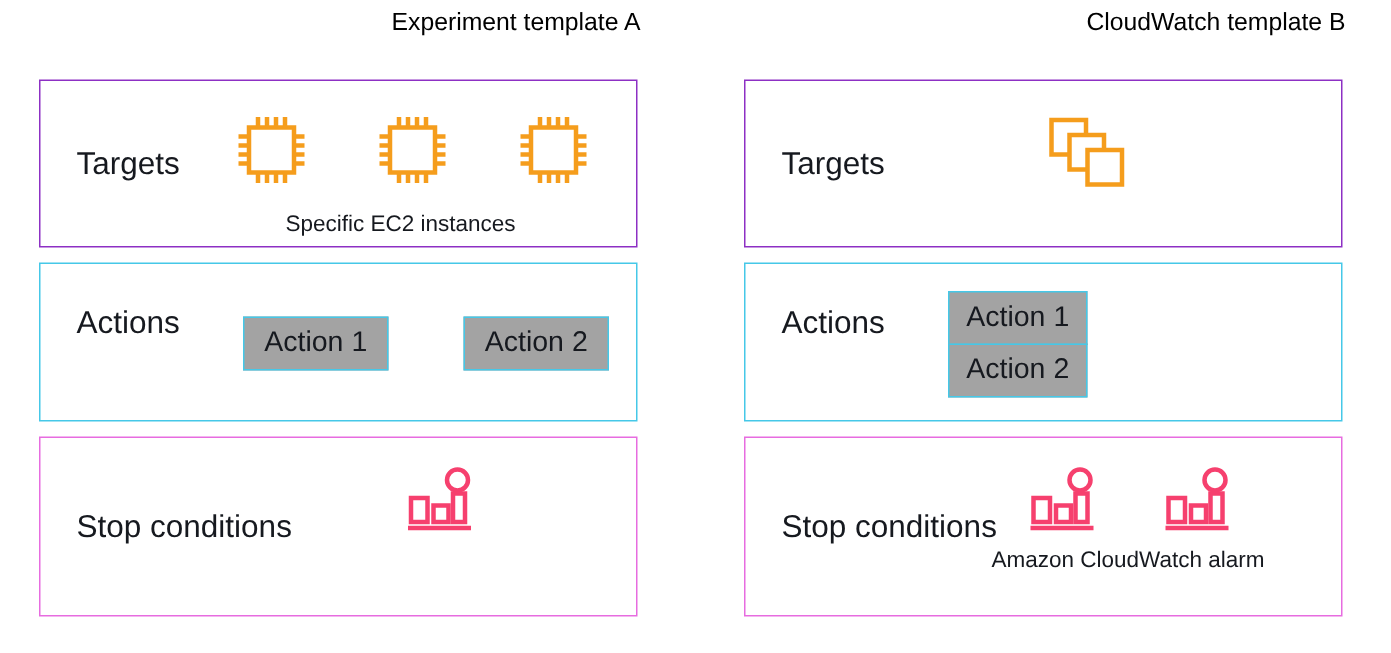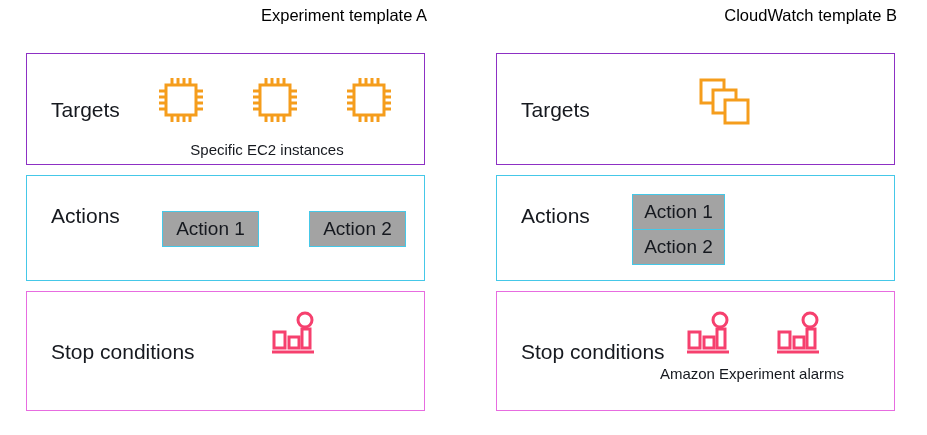--- a/index.html
+++ b/index.html
@@ -271,17 +271,17 @@
           <svg class="icon" width="48" height="48" viewBox="0 0 48 48">
             <circle cx="36" cy="10" r="7" fill="none" stroke="#f6406e" stroke-width="3"></circle>
             <rect x="5" y="22" width="11" height="16" fill="none" stroke="#f6406e" stroke-width="3"></rect>
             <rect x="20" y="27" width="10" height="11" fill="none" stroke="#f6406e" stroke-width="3"></rect>
             <rect x="33" y="19" width="8" height="19" fill="none" stroke="#f6406e" stroke-width="3"></rect>
             <line x1="3" y1="42" x2="45" y2="42" stroke="#f6406e" stroke-width="3"></line>
           </svg>
         </span>
       </div>
 
-      <div class="panel-caption">Amazon Experiment alarms</div>
+      <div class="panel-caption">Amazon CloudWatch alarm</div>
     </div>
   </div>
 
 </div>
 
 </body></html>

